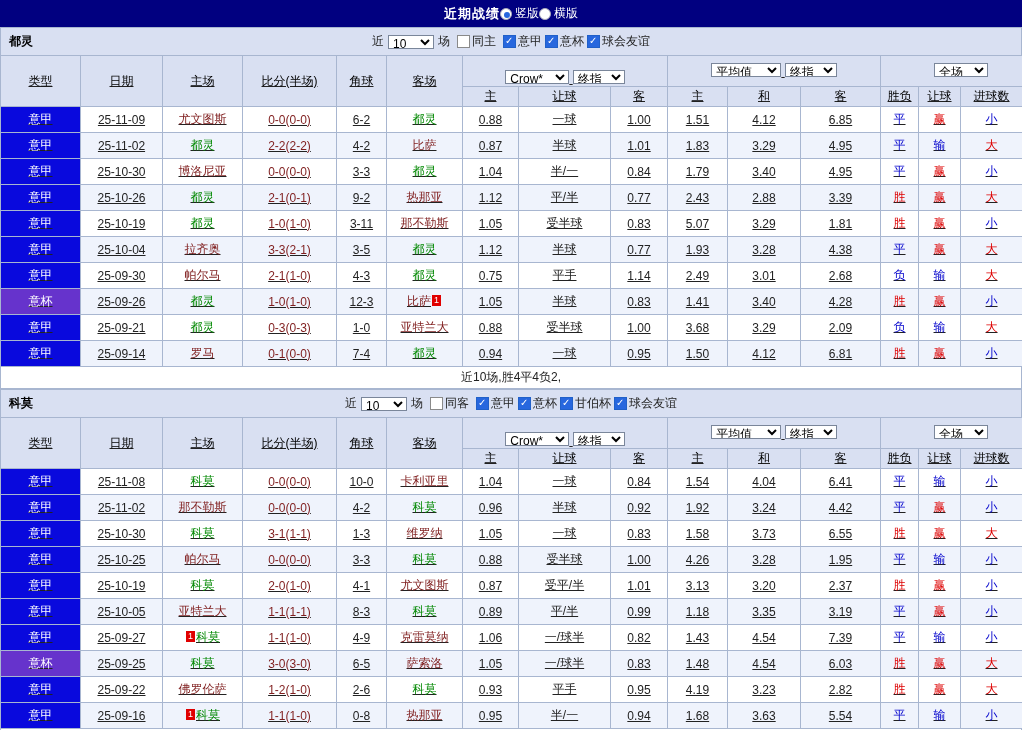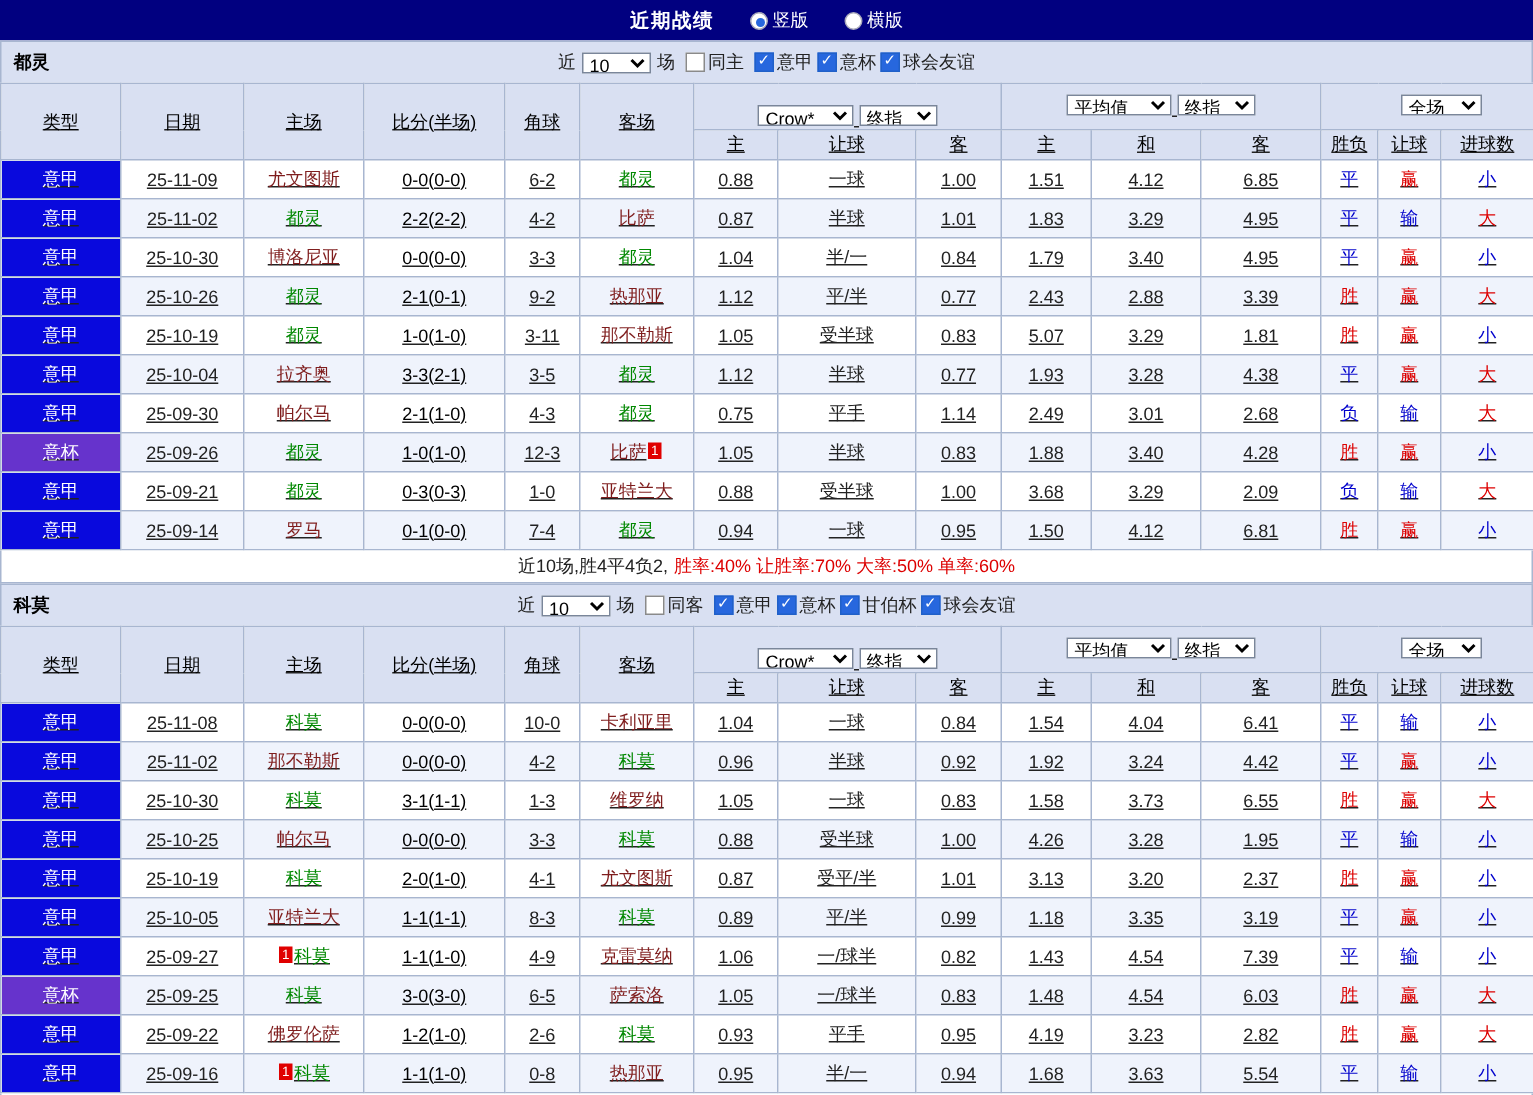--- a/index.html
+++ b/index.html
@@ -7,21 +7,21 @@
   body {
     width:1022px;
     font-family:"Liberation Sans","DejaVu Sans",sans-serif;
     font-size:12px;
     color:#222;
     background:#fff;
   }
   
   .topbar {
     height:27px; background:#010080; color:#fff;
-    display:flex; align-items:center; justify-content:center; gap:24px;
+    display:flex; align-items:center; justify-content:center; gap:0;
   }
   .topbar .title { font-weight:bold; font-size:13px; letter-spacing:1px; }
   .radio-wrap { display:inline-flex; align-items:center; gap:3px; cursor:pointer; }
   .rc { width:12px; height:12px; border-radius:50%; background:#fff; border:1px solid #aab; position:relative; display:inline-block; }
   .rc.sel::after { content:""; position:absolute; left:3px; top:3px; width:6px; height:6px; border-radius:50%; background:#2767DE; }
 
   
   .secbar {
     height:28px; background:#D9E0F2;
     border:1px solid #A8B6D0; border-bottom:none;
@@ -46,21 +46,21 @@
   th,td { border:1px solid #A8B6D0; text-align:center; padding:0; overflow:hidden; white-space:nowrap; }
   thead th { background:#D9E0F2; font-weight:normal; color:#000; }
   tr.h1 th { height:24px; }
   tr.h2 th { height:20px; }
   tbody td { height:26px; background:#fff; }
   tbody tr:nth-child(even) td { background:#EFF3FC; }
   tbody td.lg-blue  { background:#0909DD !important; color:#fff; }
   tbody td.lg-purple{ background:#6633CC !important; color:#fff; }
   .t-red  { color:#DD0000; }
   .t-blue { color:#0000CC; }
-  .score  { color:#000000; }
+  .score  { color:#7f1d1d; }
   .team-main { color:#008800; }
   .team { color:#7f1d1d; }
   .redcard {
     display:inline-block; background:#E00000; color:#fff;
     font-size:9px; line-height:11px; padding:0 2px; margin:0 1px; vertical-align:2px;
   }
 
   
   .summary {
     height:22px; background:#fff;
@@ -284,21 +284,21 @@
       <tr>
         <td class="lg-purple">意杯</td>
         <td>25-09-26</td>
         <td><span class="team-main">都灵</span></td>
         <td class="score">1-0(1-0)</td>
         <td>12-3</td>
         <td><span class="team">比萨</span><span class="redcard">1</span></td>
         <td>1.05</td>
         <td>半球</td>
         <td>0.83</td>
-        <td>1.88</td>
+        <td>1.41</td>
         <td>3.40</td>
         <td>4.28</td>
         <td class="t-red">胜</td>
         <td class="t-red">赢</td>
         <td class="t-blue">小</td>
       </tr>
       <tr>
         <td class="lg-blue">意甲</td>
         <td>25-09-21</td>
         <td><span class="team-main">都灵</span></td>
@@ -330,21 +330,20 @@
         <td>6.81</td>
         <td class="t-red">胜</td>
         <td class="t-red">赢</td>
         <td class="t-blue">小</td>
       </tr>
     </tbody>
 </table>
 
 <div class="summary">
   <span>近10场,胜4平4负2,</span>
-  <span class="stats">胜率:40% 让胜率:70% 大率:50% 单率:60%</span>
 </div>
 
 <div class="secbar">
   <span class="team">科莫</span>
   <span>近</span>
   <select class="sel-count">
     <option>10</option>
   </select>
   <span>场</span>
   <label class="cbwrap">

